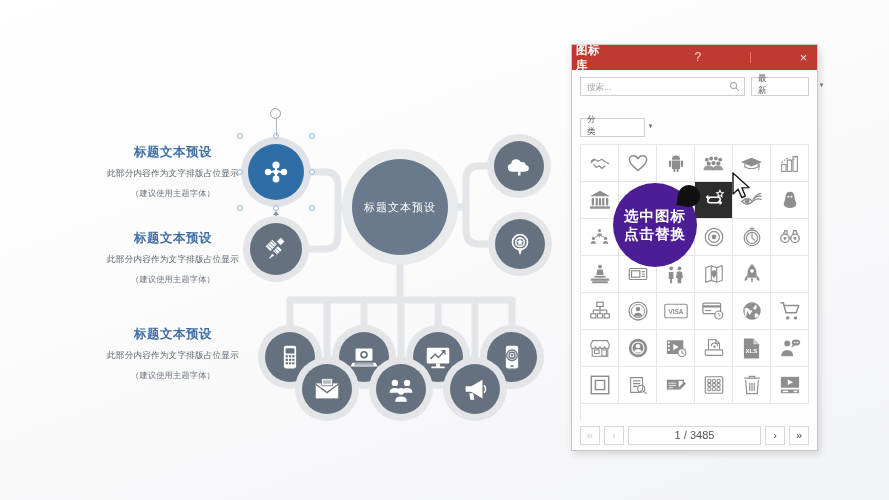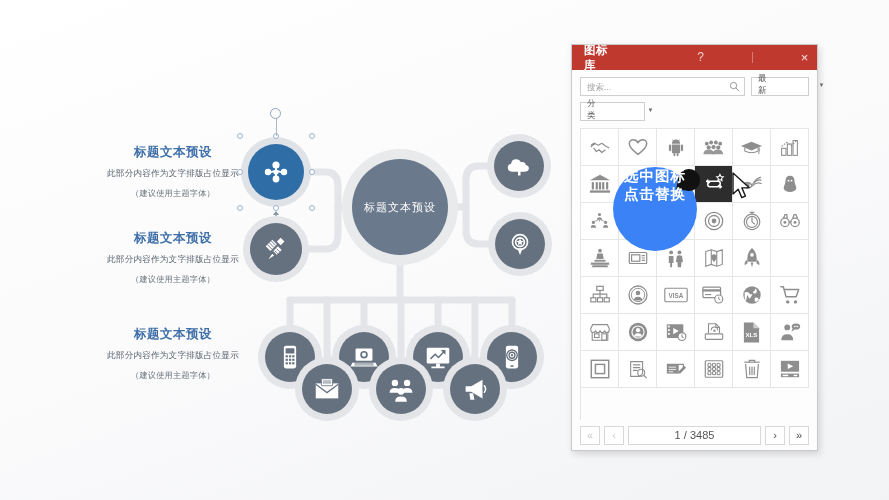--- a/index.html
+++ b/index.html
@@ -84,21 +84,21 @@
     position: absolute; left: 571px; top: 44px;
     width: 247px; height: 407px;
     background: #fdfdfd;
     border: 1px solid #c9c9c9;
     box-shadow: 2px 3px 7px rgba(0,0,0,.14);
     display: flex; flex-direction: column;
   }
   #titlebar {
     height: 25px; background: #c0392f;
     display: flex; align-items: center;
-    padding: 0 7px 0 12px; flex: none;
+    padding: 0 7px 0 4px; flex: none;
     position: relative;
     gap: 42px;
   }
   #titlebar .tt {
     color: #fff; font-size: 11.5px; font-weight: 600; letter-spacing: .6px;
   }
   #titlebar .spacer { flex: 1; }
   .tbtn {
     color: #f6cfcb; font-size: 12px; width: 15px; text-align: center;
     cursor: default; line-height: 25px;
@@ -119,21 +119,21 @@
     color: #8d8d8d; background: transparent;
     font-family: Liberation Sans, sans-serif;
   }
   #searchbox input::placeholder { color: #a2a2a2; }
   .sel-ctl {
     height: 19px; border: 1px solid #cfcfcf; background: #fff;
     display: flex; align-items: center; justify-content: space-between;
     padding: 0 4px 4px 6px; font-size: 8.5px; color: #5a5a5a; gap: 48px;
   }
   #sortsel { width: 58px; }
-  #catsel  { width: 65px; margin-top: 6px; }
+  #catsel  { width: 65px; margin-top: 22px; }
   .caret { font-size: 6px; color: #6d6d6d; margin-left: 4px; }
 
   
   #gridwrap {
     flex: 1; margin: 3px 8px 0 8px; position: relative;
     border-left: 1px solid #e6e6e6; border-top: 1px solid #e6e6e6;
     overflow: hidden;
   }
   #grid {
     display: grid;
@@ -144,22 +144,22 @@
     border-right: 1px solid #e6e6e6; border-bottom: 1px solid #e6e6e6;
     display: flex; align-items: center; justify-content: center;
     background: #fff;
   }
   .cell.active { background: #2d2d2d; }
   .cell svg { display: block; }
 
   #bubble {
     position: absolute; left: 32px; top: 38px;
     width: 84px; height: 84px; border-radius: 50%;
-    background: #3b82f6; color: #fff;
-    display: flex; flex-direction: column; align-items: center; justify-content: flex-start;
+    background: #4c1d95; color: #fff;
+    display: flex; flex-direction: column; align-items: center; justify-content: center;
     line-height: 18px; font-size: 14.5px; font-weight: 700; letter-spacing: 1px;
   }
   #bubble:after {
     content: ""; position: absolute; right: -3px; top: 2px;
     width: 22px; height: 22px; background: #111; border-radius: 50% 50% 50% 0;
     transform: rotate(10deg);
   }
   #bubble .bl { position: relative; z-index: 2; }
 
   

